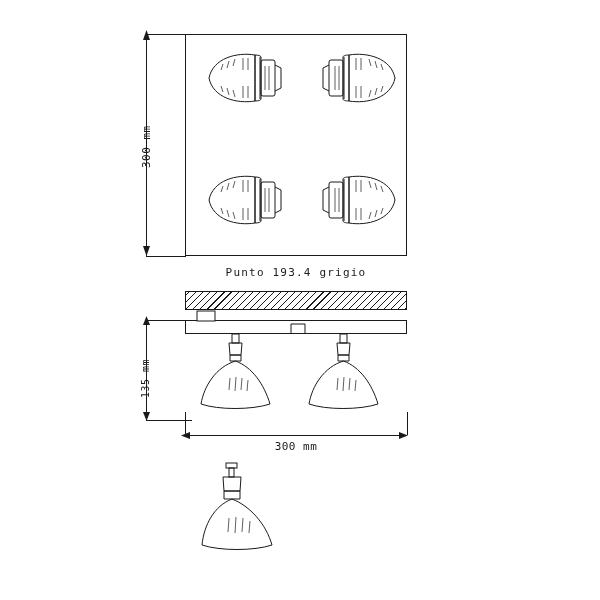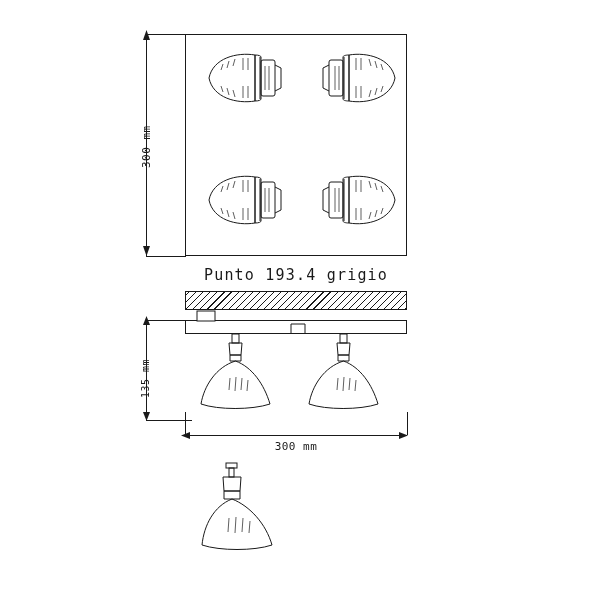--- a/index.html
+++ b/index.html
@@ -40,21 +40,21 @@
     color: #1a1a1a;
     white-space: nowrap;
   }
   .dim-label.vert {
     transform-origin: 0 0;
     transform: rotate(-90deg);
   }
 
   .caption {
     position: absolute;
-    font-size: 15px;
+    font-size: 11px;
     letter-spacing: 1.2px;
     color: #1a1a1a;
     white-space: nowrap;
     text-align: center;
   }
 
   
   #plan-box {
     position: absolute;
     left: 185px;

